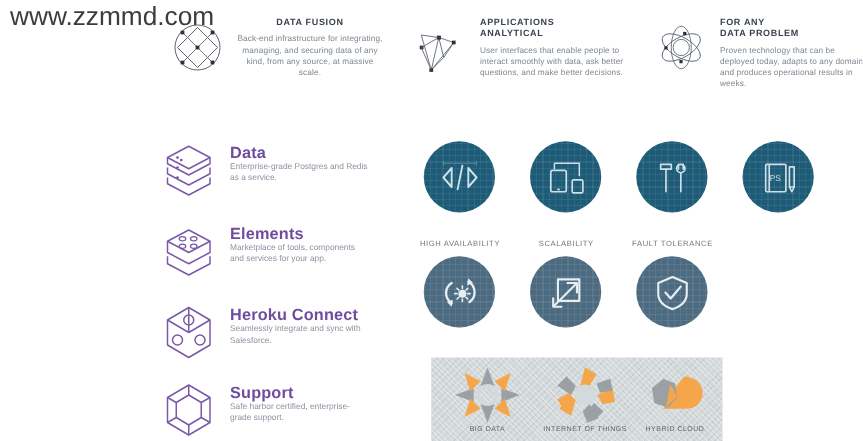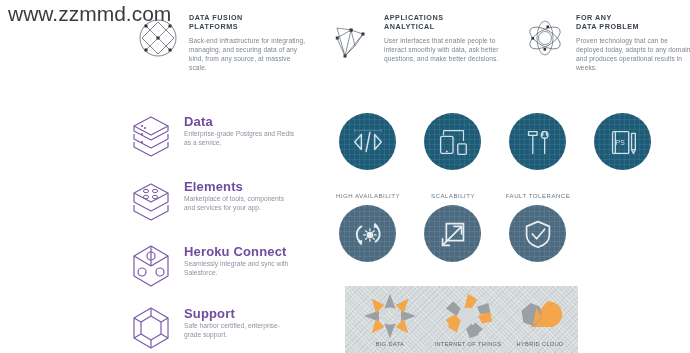--- a/index.html
+++ b/index.html
@@ -82,37 +82,36 @@
     margin-top:1px;position:relative;z-index:2;text-transform:uppercase;
   }
 </style>
 </head>
 <body>
 
 <div class="stage">
 
   <div class="watermark">www.zzmmd.com</div>
 
-  <div class="topblock" style="left:136px;top:14px;">
+  <div class="topblock" style="left:136px;top:14px;text-align:center;">
     <div class="tb-icon">
       <svg viewBox="0 0 44 44" width="44" height="44">
         <circle cx="22" cy="22" r="18" fill="none" stroke="#5c6470" stroke-width=".8"></circle>
         <path d="M22 6 L38 22 L22 38 L6 22 Z" fill="none" stroke="#5c6470" stroke-width=".8"></path>
         <path d="M10 10 L34 34 M34 10 L10 34" fill="none" stroke="#5c6470" stroke-width=".7"></path>
         <rect x="8.5" y="8.5" width="3" height="3" fill="#2c313a"></rect>
         <rect x="32.5" y="8.5" width="3" height="3" fill="#2c313a"></rect>
         <rect x="8.5" y="32.5" width="3" height="3" fill="#2c313a"></rect>
         <rect x="32.5" y="32.5" width="3" height="3" fill="#2c313a"></rect>
         <rect x="20.5" y="20.5" width="3" height="3" fill="#2c313a"></rect>
       </svg>
     </div>
     <div class="tb-text">
       <div class="tb-title">
         <div>DATA FUSION</div>
-        <div>PLATFORMS</div>
       </div>
       <div class="tb-body">Back-end infrastructure for integrating, managing, and securing data of any kind, from any source, at massive scale.</div>
     </div>
   </div>
 
   <div class="topblock" style="left:331px;top:14px;">
     <div class="tb-icon">
       <svg viewBox="0 0 44 44" width="44" height="44">
         <path d="M6 12 L20 14 L32 18 L24 30 L14 40 L20 14 M6 12 L14 40 M20 14 L24 30 M32 18 L14 40" fill="none" stroke="#5c6470" stroke-width=".7"></path>
         <rect x="18.5" y="12.5" width="3.2" height="3.2" fill="#2c313a"></rect>

